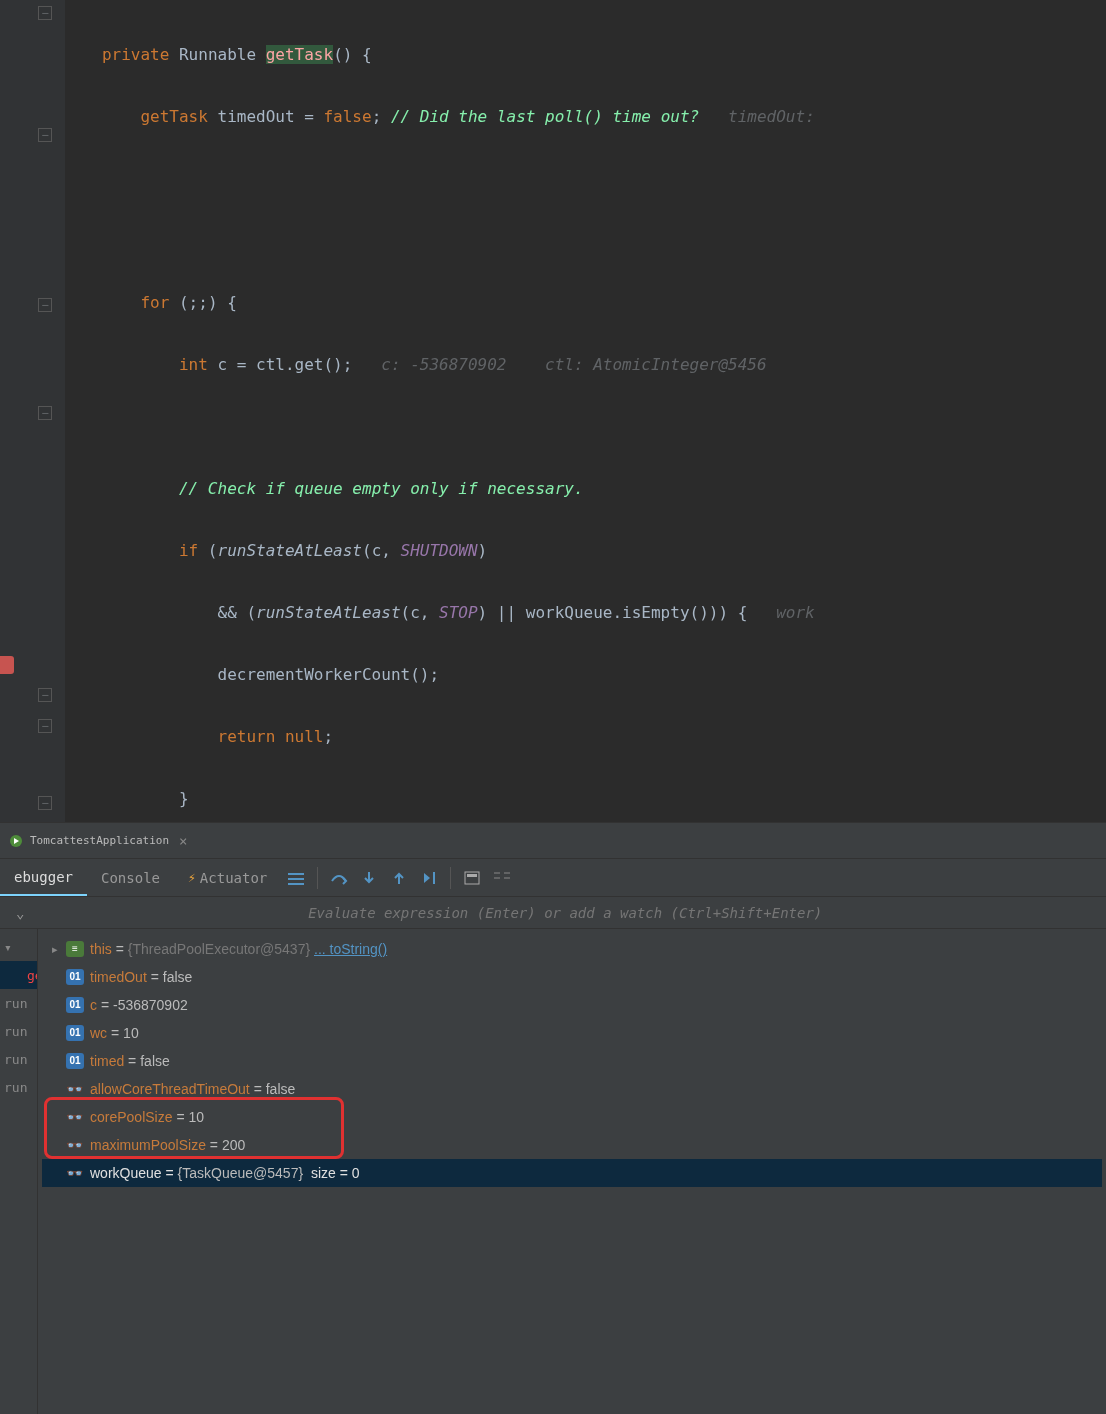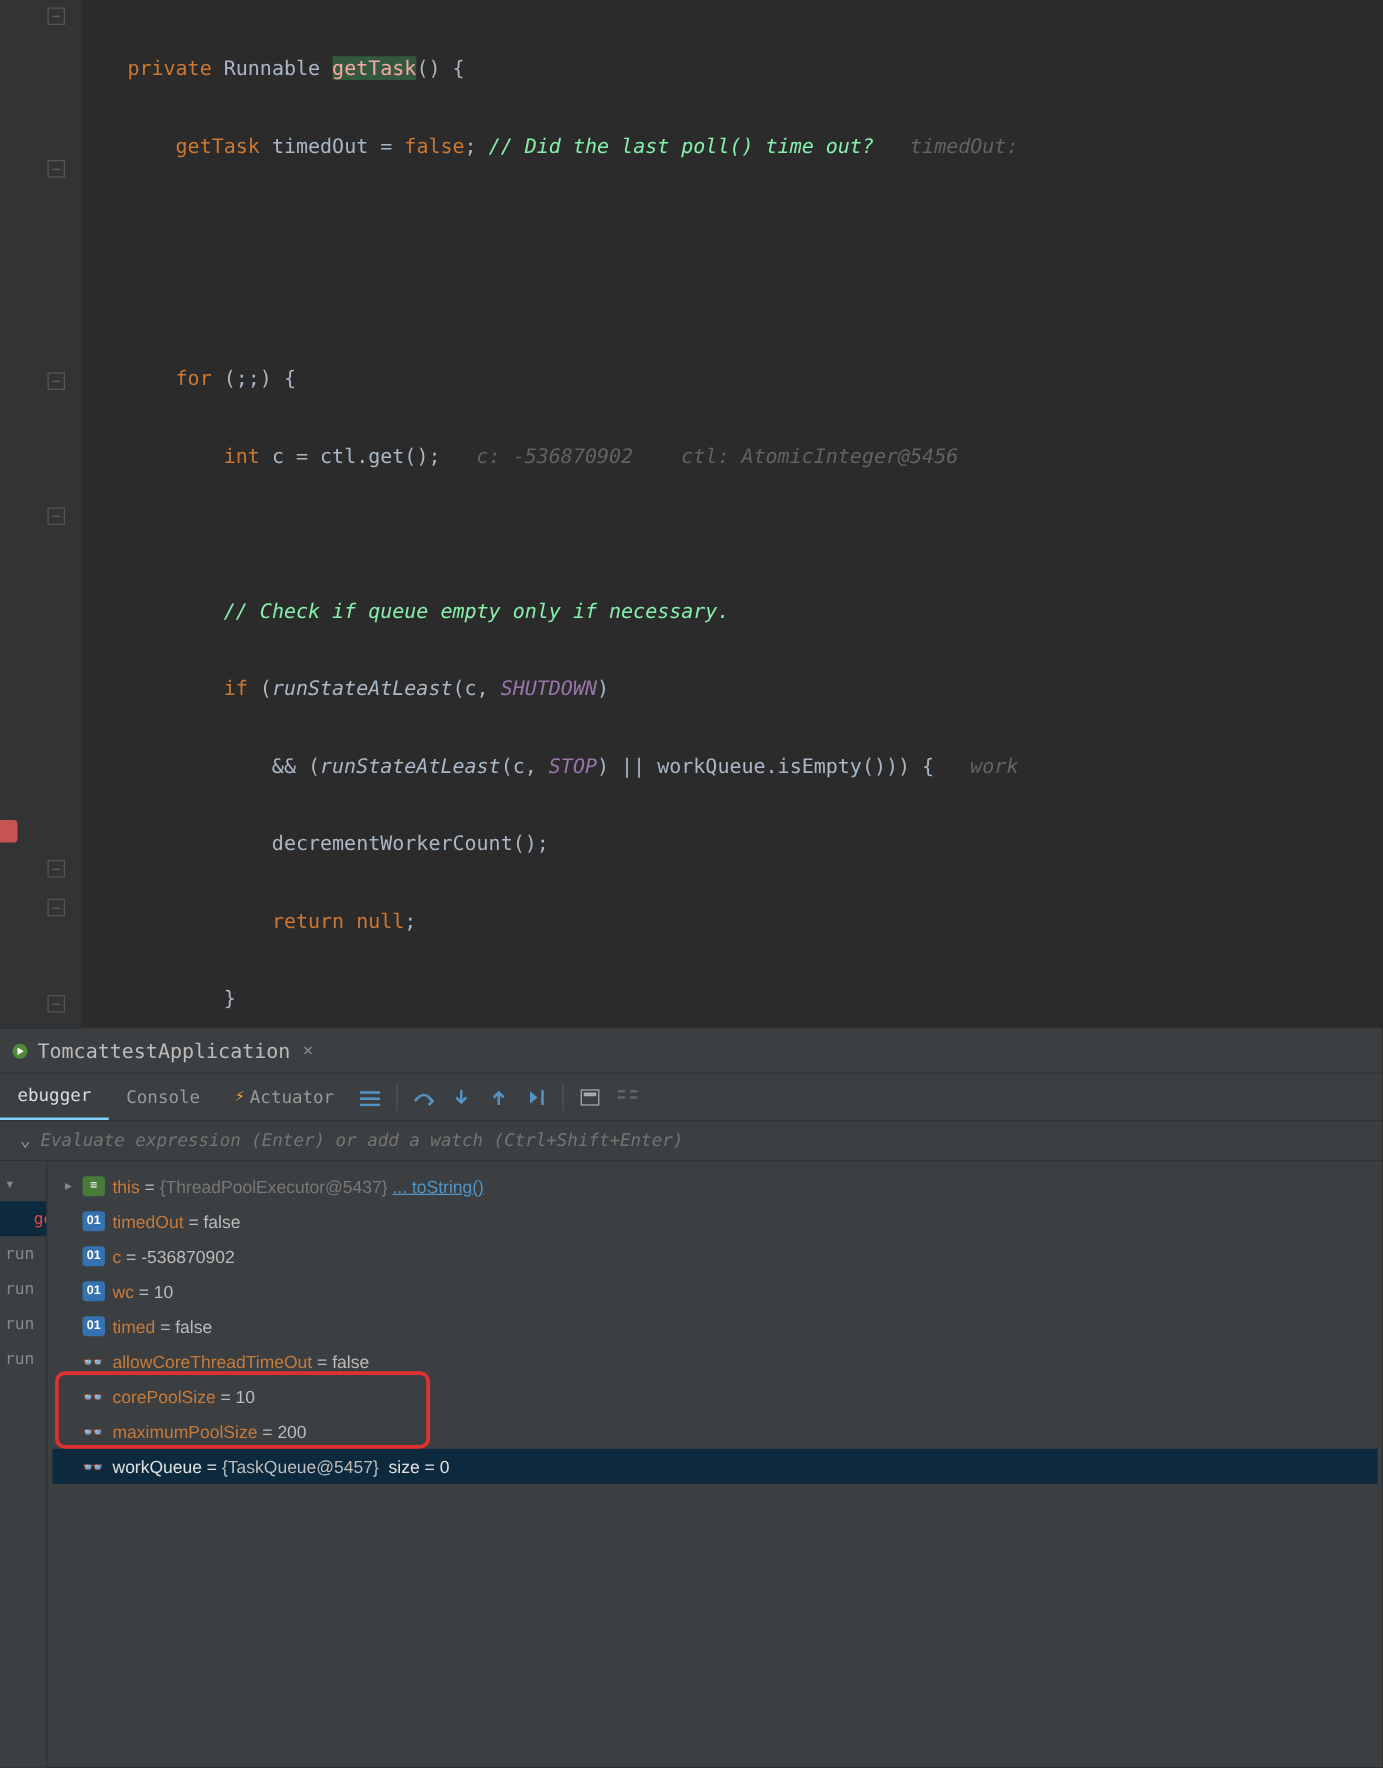--- a/index.html
+++ b/index.html
@@ -68,21 +68,21 @@
     display: flex;
     align-items: center;
     height: 36px;
     padding: 0 8px;
     border-bottom: 1px solid #323232;
   }
   .tab-icon {
     width: 16px; height: 16px;margin-right:6px;
     display:inline-flex;align-items:center;justify-content:center;
   }
-  .tab-label { color: #bbbbbb; font-size: 16px; margin-right: 10px; }
+  .tab-label { color: #bbbbbb; font-size: 11px; margin-right: 10px; }
   .tab-close { color: #888; font-size: 14px; cursor: pointer; }
   .toolbar {
     display: flex;
     align-items: center;
     height: 38px;
     border-bottom: 1px solid #323232;
   }
   .tool-tab {
     padding: 0 14px;
     height: 100%;
@@ -104,20 +104,21 @@
     display: flex; align-items: center;
     height: 32px; padding: 0 8px;
     border-bottom: 1px solid #323232;
     font-size: 14px;
   }
   .chev { color: #999; margin: 0 8px; cursor: pointer; }
   .eval-input {
     background: transparent; border: none; color: #fef9c3;
     font-style: italic; font-family: inherit; font-size: 14px;
     flex: 1;
+    text-align: center;
   }
   .vars-section { display: flex; height: 486px; }
   .frames-col {
     width: 38px; background: #3c3f41;
     border-right: 1px solid #323232;
     padding-top: 4px;
   }
   .frame-item {
     height: 28px; display:flex; align-items:center;
     padding-left: 4px; font-size: 13px; color: #888;

